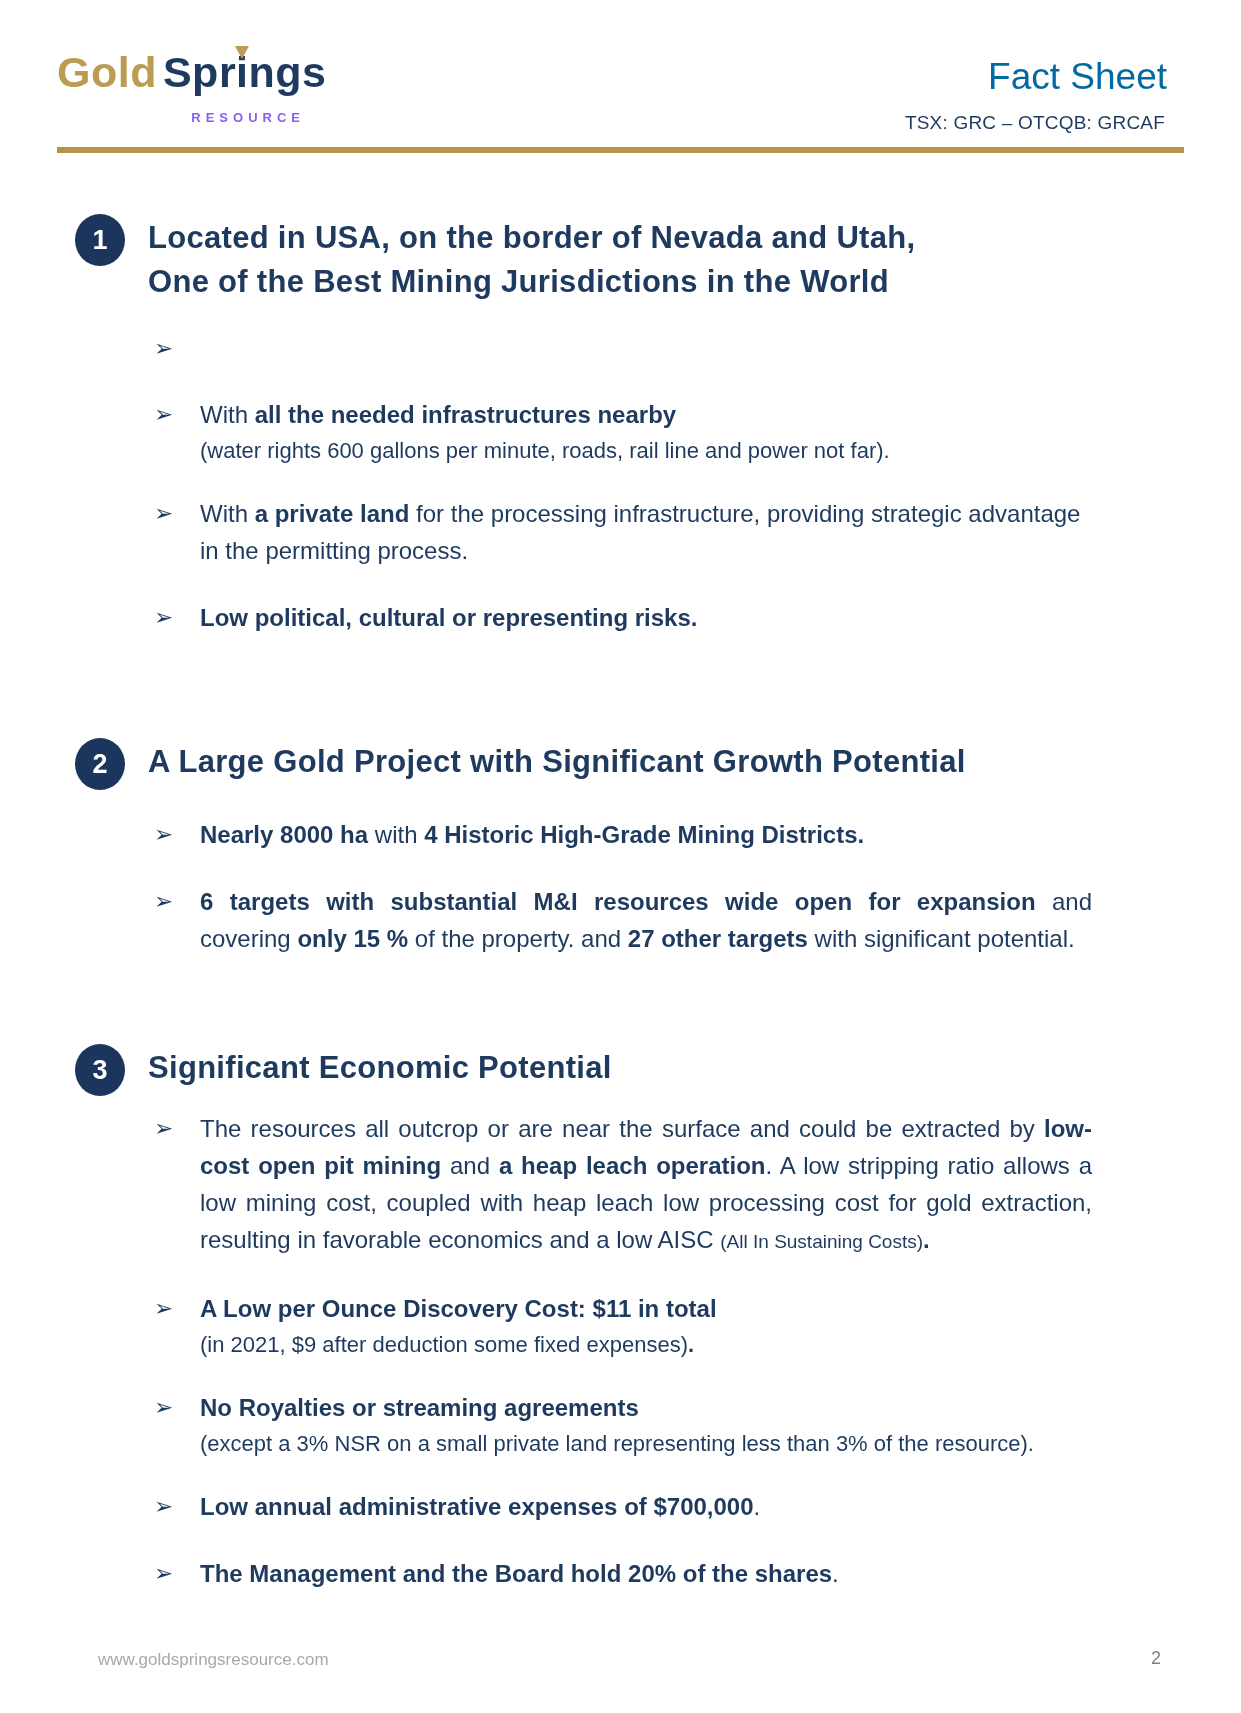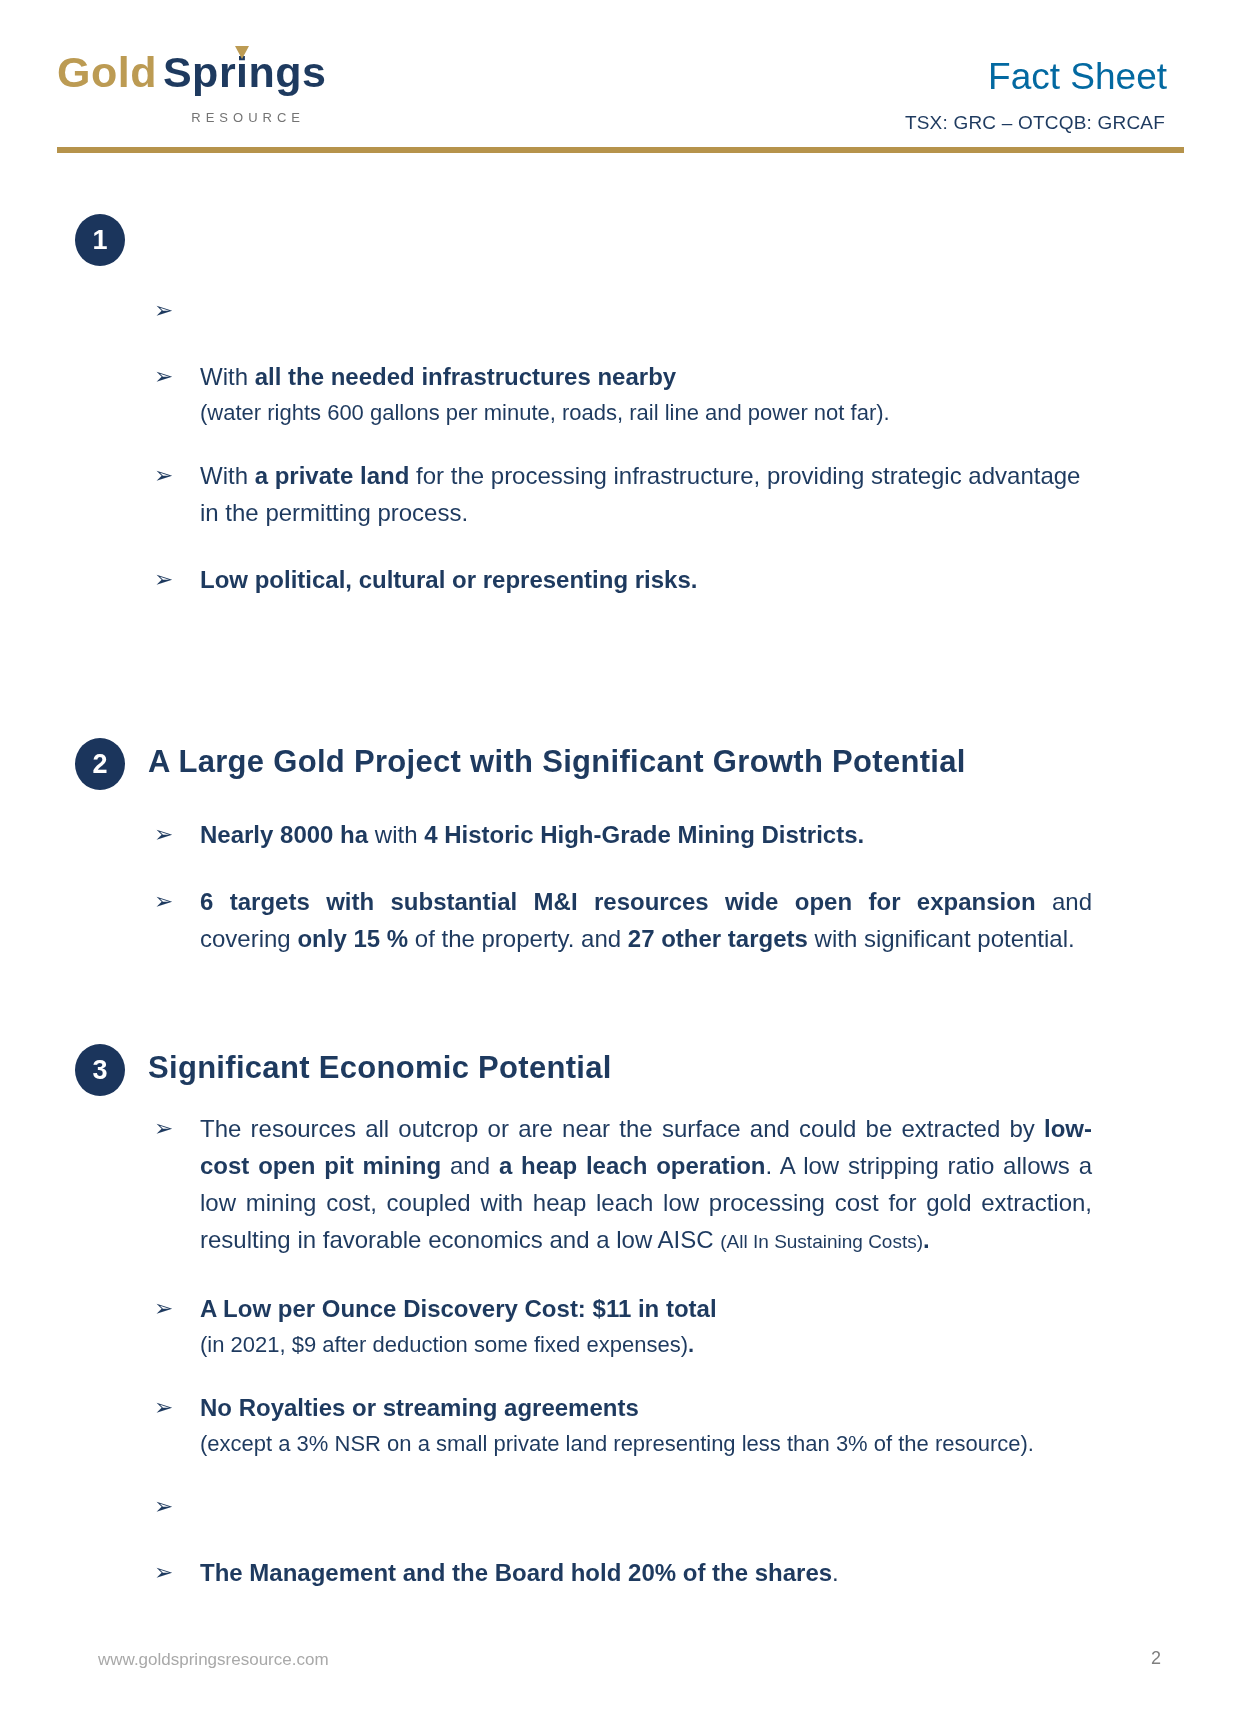--- a/index.html
+++ b/index.html
@@ -21,21 +21,21 @@
   .logo-triangle {
     position: absolute; left: 178px; top: -2px;
     width: 0; height: 0;
     border-left: 7px solid transparent;
     border-right: 7px solid transparent;
     border-top: 13px solid #BC9B53;
   }
   .logo-tagline {
     position: absolute; left: 0; top: 62px; width: 248px;
     text-align: right; font-size: 13px; letter-spacing: 5px;
-    color: #737373; font-weight: 400;
+    color: #8b5cf6; font-weight: 700;
   }
   .fact-sheet {
     position: absolute; right: 74px; top: 56px;
     font-size: 37px; color: #0369a1; font-weight: 400;
   }
   .ticker {
     position: absolute; right: 76px; top: 112px;
     font-size: 19px; font-weight: normal; color: #1E3A5F; letter-spacing: 0.2px;
   }
   .gold-rule {
@@ -106,20 +106,24 @@
     </div>
     <div class="fact-sheet">Fact Sheet</div>
     <div class="ticker">TSX: GRC – OTCQB: GRCAF</div>
     <div class="gold-rule"></div>
   </header>
 
   <main id="sections">
       <section class="section section-1">
         <div class="sec-head">
           <div class="num-circle">1</div>
+          <h2 class="sec-title">
+            <div>Located in USA, on the border of Nevada and Utah,</div>
+            <div>One of the Best Mining Jurisdictions in the World</div>
+          </h2>
         </div>
         <div class="bullets">
           <div class="bullet bullet-first">
             <span class="bullet-arrow">➢</span>
           </div>
           <div class="bullet">
             <span class="bullet-arrow">➢</span>
             <div class="bullet-text">
               <p class="main-line"><span>With </span><span class="b">all the needed infrastructures nearby</span></p>
               <p class="sub-line"><span>(water rights 600 gallons per minute, roads, rail line and power not far).</span></p>
@@ -184,20 +188,23 @@
           </div>
           <div class="bullet">
             <span class="bullet-arrow">➢</span>
             <div class="bullet-text">
               <p class="main-line"><span class="b">No Royalties or streaming agreements</span></p>
               <p class="sub-line"><span>(except a 3% NSR on a small private land representing less than 3% of the resource).</span></p>
             </div>
           </div>
           <div class="bullet">
             <span class="bullet-arrow">➢</span>
+            <div class="bullet-text">
+              <p class="main-line"><span class="b">Low annual administrative expenses of $700,000</span><span>.</span></p>
+            </div>
           </div>
           <div class="bullet">
             <span class="bullet-arrow">➢</span>
             <div class="bullet-text">
               <p class="main-line"><span class="b">The Management and the Board hold 20% of the shares</span><span>.</span></p>
             </div>
           </div>
         </div>
       </section>
     </main>

